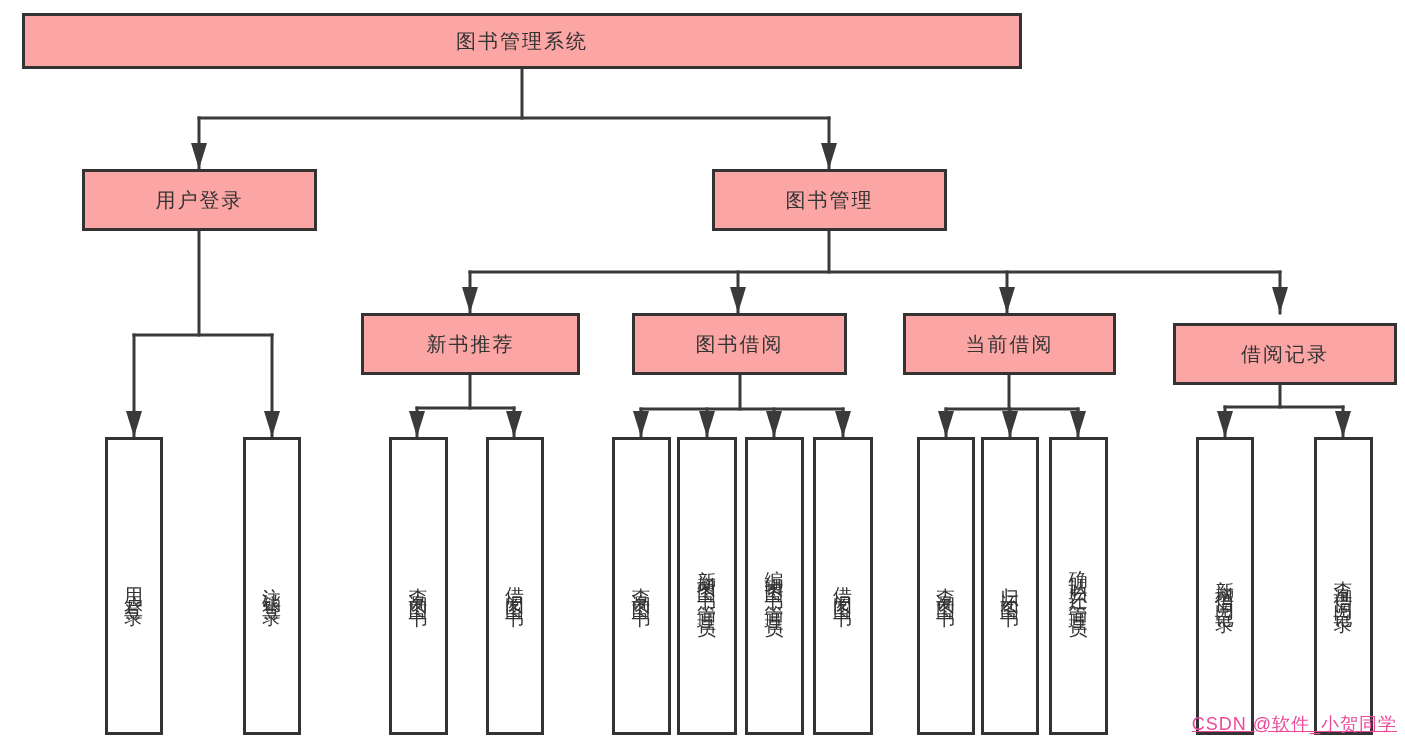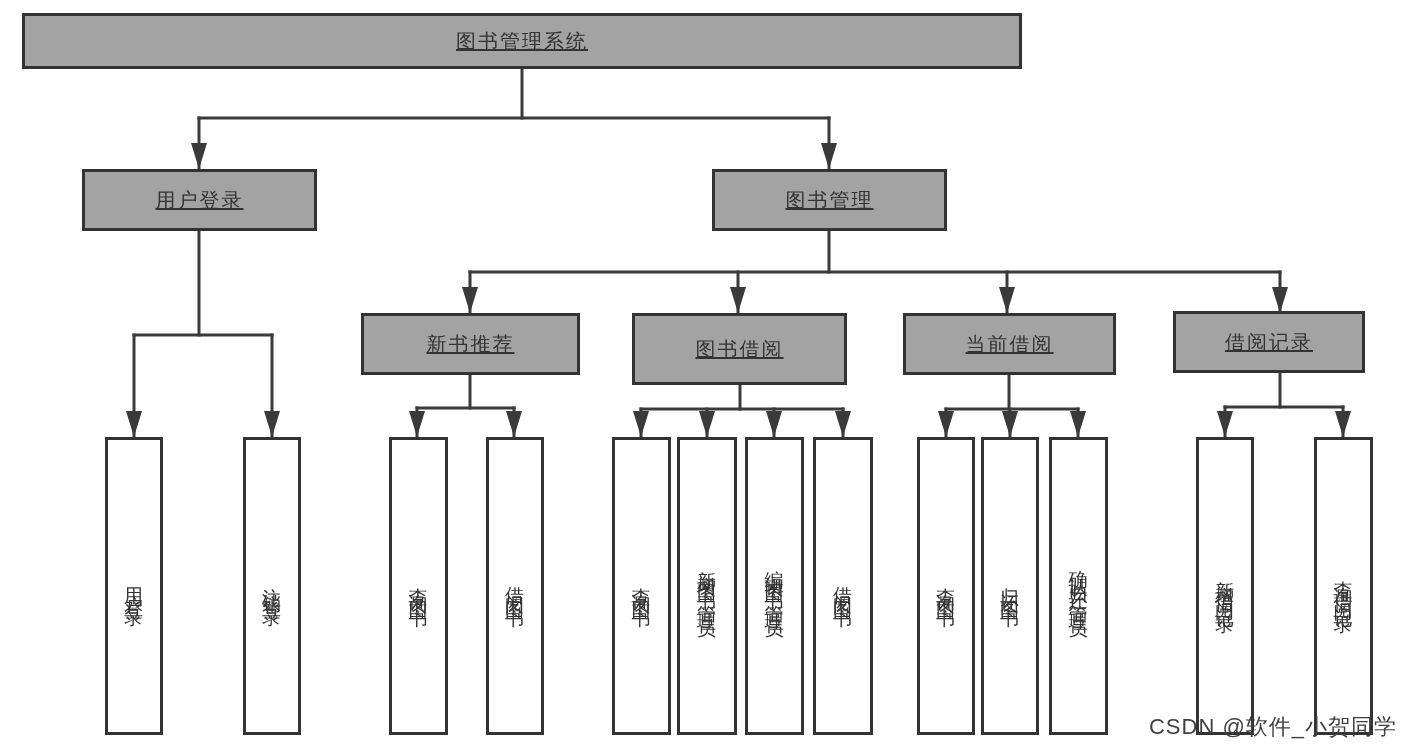--- a/index.html
+++ b/index.html
@@ -16,30 +16,29 @@
   }
   #connectors {
     position: absolute;
     left: 0; top: 0;
     width: 1405px; height: 747px;
     pointer-events: none;
   }
   .node {
     position: absolute;
     box-sizing: border-box;
-    background: #a3a3a3;
+    background: #fca5a5;
     border: 3px solid #333333;
     display: flex;
     align-items: center;
     justify-content: center;
     color: #333333;
     font-size: 20px;
     letter-spacing: 2px;
     text-align: center;
-    text-decoration: underline;
   }
   .vnode {
     position: absolute;
     box-sizing: border-box;
     background: #ffffff;
     border: 3px solid #333333;
     display: flex;
     align-items: center;
     justify-content: center;
     color: #333333;
@@ -48,24 +47,25 @@
     writing-mode: vertical-rl;
     text-orientation: mixed;
     font-size: 19px;
     letter-spacing: 7px;
     line-height: 1;
   }
   .watermark {
     position: absolute;
     top: 712px;
     right: 8px;
-    font-size: 22px;
-    color: #404040;
+    font-size: 18px;
+    color: #ec4899;
     letter-spacing: 1px;
     white-space: nowrap;
+    text-decoration: underline;
   }
 </style>
 </head>
 <body>
 
 <div id="canvas">
 
   <svg id="connectors" viewBox="0 0 1405 747" xmlns="http://www.w3.org/2000/svg">
     <defs>
       <marker id="arrow" viewBox="0 0 26 18" refX="26" refY="9" markerWidth="26" markerHeight="18" markerUnits="userSpaceOnUse" orient="auto">
@@ -115,23 +115,23 @@
       <path d="M1343 407 V437" marker-end="url(#arrow)"></path>
     </g>
   </svg>
 
   <div class="node" style="left:22px; top:13px; width:1000px; height:56px;">图书管理系统</div>
 
   <div class="node" style="left:82px; top:169px; width:235px; height:62px;">用户登录</div>
   <div class="node" style="left:361px; top:313px; width:219px; height:62px;">新书推荐</div>
 
   <div class="node" style="left:712px; top:169px; width:235px; height:62px;">图书管理</div>
-  <div class="node" style="left:632px; top:313px; width:215px; height:72px;">图书借阅</div>
+  <div class="node" style="left:632px; top:313px; width:215px; height:62px;">图书借阅</div>
   <div class="node" style="left:903px; top:313px; width:213px; height:62px;text-align:right;">当前借阅</div>
-  <div class="node" style="left:1173px; top:311px; width:192px; height:62px;">借阅记录</div>
+  <div class="node" style="left:1173px; top:323px; width:224px; height:62px;">借阅记录</div>
 
   <div class="vnode" style="left:105px; top:437px; width:58px; height:298px;">
     <span>用户登录</span>
     </div>
   <div class="vnode" style="left:243px; top:437px; width:58px; height:298px;">
     <span>注销登录</span>
     </div>
 
   <div class="vnode" style="left:389px; top:437px; width:59px; height:298px;">
     <span>查询图书</span>

